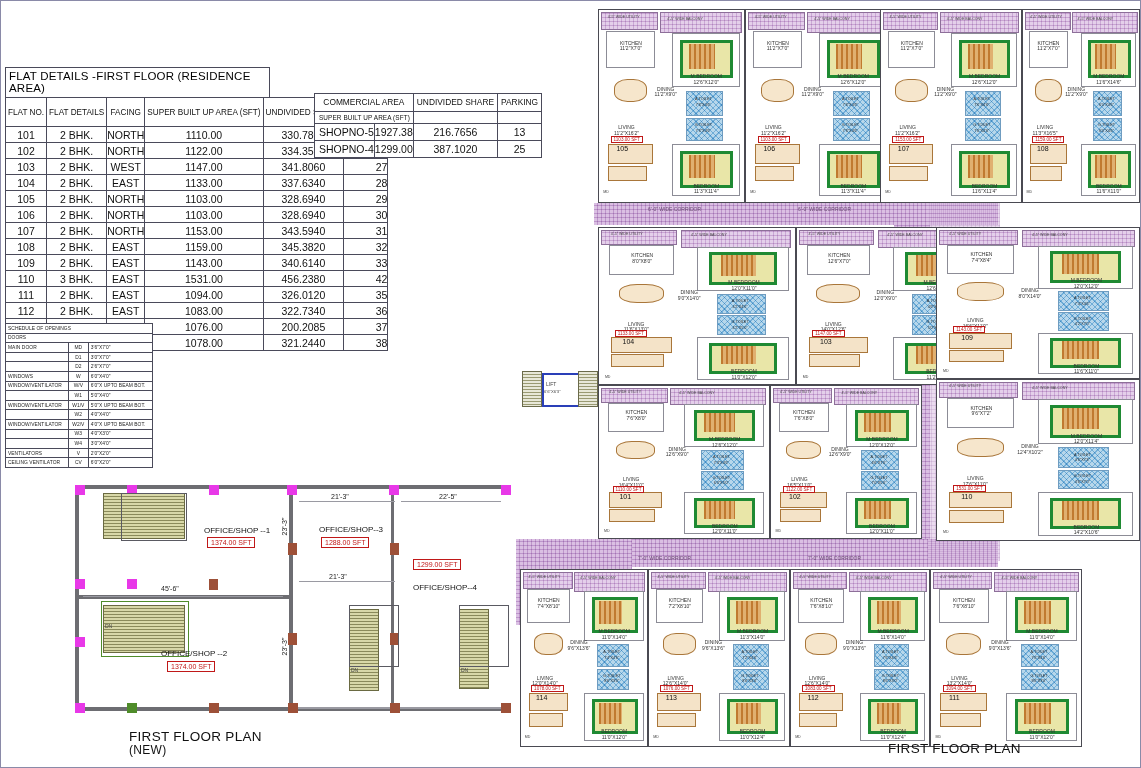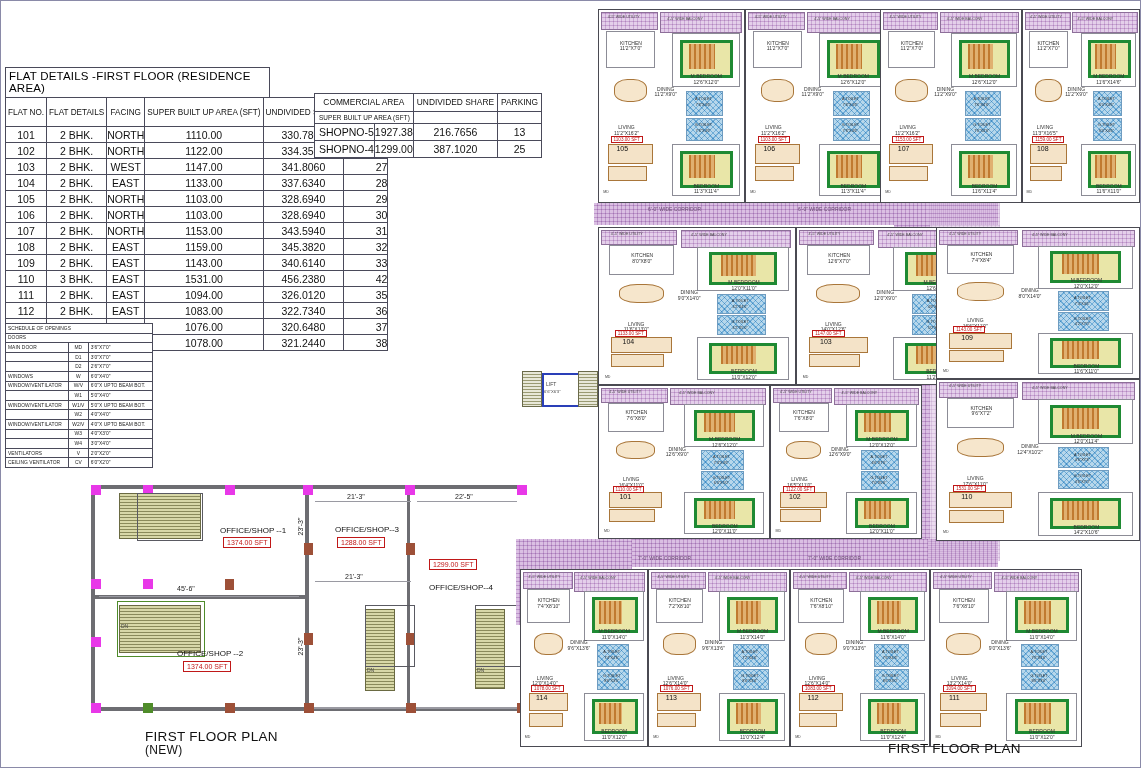--- a/index.html
+++ b/index.html
@@ -50,21 +50,21 @@
   .col.mag{background:#e838e8;}
   .col.brn{background:#9d5038;}
   .col.grn{background:#4f8c2a;}
   .lbl{position:absolute;font-size:8px;color:#111;white-space:nowrap;}
   .dim{position:absolute;font-size:7px;color:#222;white-space:nowrap;}
   .area-tag{position:absolute;font-size:7px;color:#c01818;border:1px solid #c01818;
        background:#fff;padding:1px 3px;white-space:nowrap;}
   .plan-title{position:absolute;font-size:13.5px;color:#111;letter-spacing:.3px;}
 
   
-  #plan-new{position:absolute;left:76px;top:470px;width:470px;height:290px;}
+  #plan-new{position:absolute;left:60px;top:470px;width:470px;height:290px;}
   #plan-new .stairv{position:absolute;background:
       repeating-linear-gradient(to bottom,#d8d8a8 0 2px,#8a8a5a 2px 3px);
       border:1px solid #6a6a42;}
 
   
   #plan-main{position:absolute;left:497px;top:2px;width:642px;height:760px;}
   .corridor{position:absolute;background:
       repeating-linear-gradient(0deg,#e9d8ee 0 3px,#c9a8d4 3px 4px),
       repeating-linear-gradient(90deg,#efe2f3 0 3px,#cfb0d8 3px 4px);
       background-blend-mode:multiply;}
@@ -207,21 +207,21 @@
             <td class="c-face">EAST</td>
             <td class="c-sba">1083.00</td>
             <td class="c-uds">322.7340</td>
             <td class="c-park">36</td>
           </tr>
           <tr>
             <td class="c-no">113</td>
             <td class="c-det">2 BHK.</td>
             <td class="c-face">EAST</td>
             <td class="c-sba">1076.00</td>
-            <td class="c-uds">320.6480</td>
+            <td class="c-uds">200.2085</td>
             <td class="c-park">37</td>
           </tr>
           <tr>
             <td class="c-no">114</td>
             <td class="c-det">2 BHK.</td>
             <td class="c-face">EAST</td>
             <td class="c-sba">1078.00</td>
             <td class="c-uds">321.2440</td>
             <td class="c-park">38</td>
           </tr>

